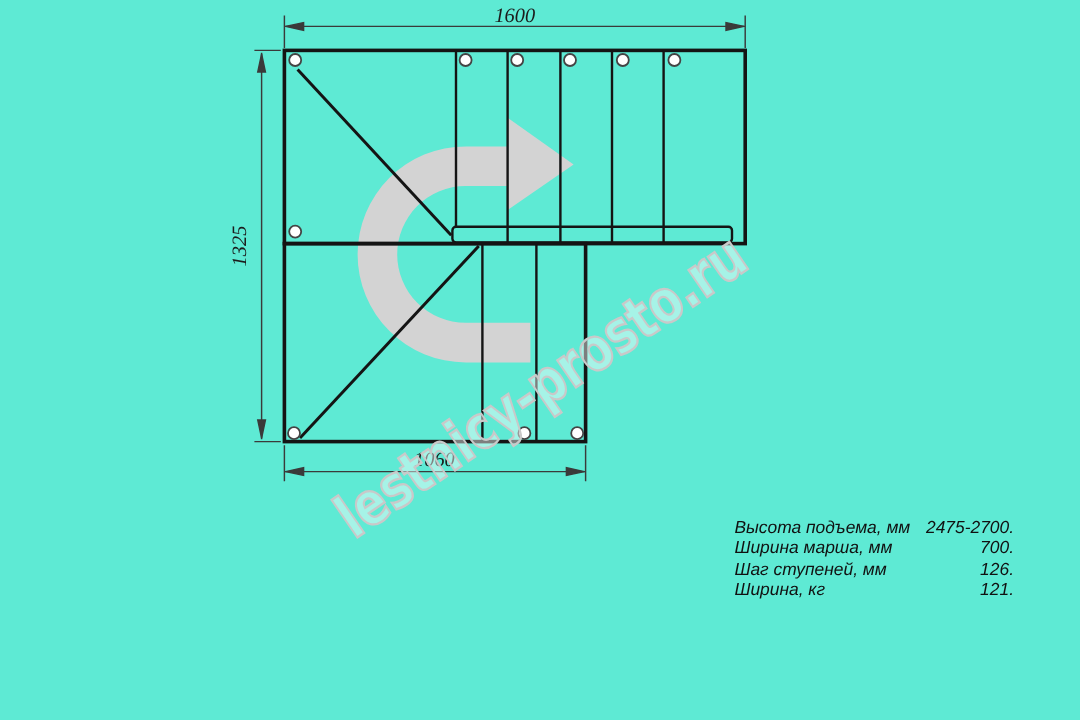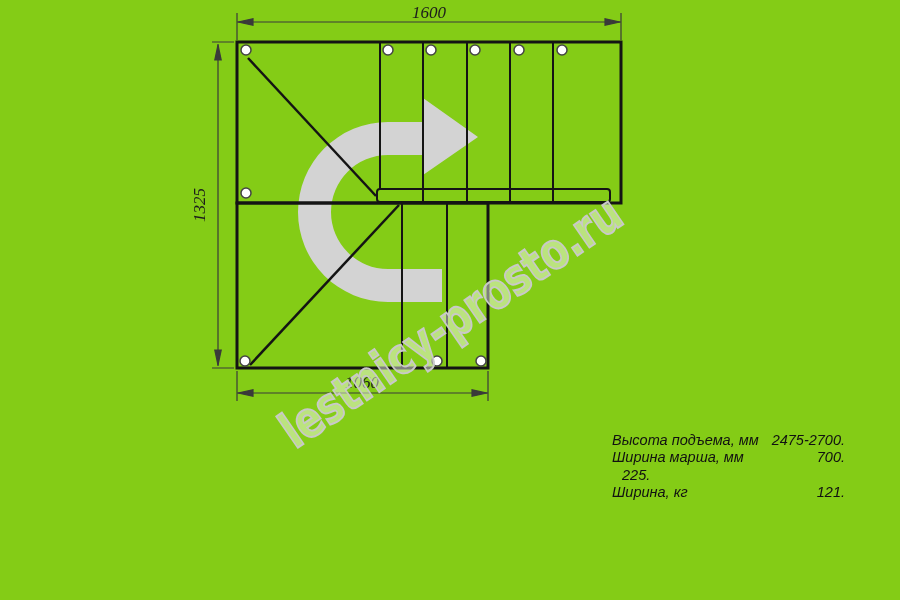--- a/index.html
+++ b/index.html
@@ -1,20 +1,20 @@
 <!DOCTYPE html>
 <html><head>
 <meta charset="utf-8">
 <style>
   html, body { margin: 0; padding: 0; background: #ffffff; }
   #canvas {
     position: relative;
     width: 900px;
     height: 600px;
-    background: #84cc16;
+    background: #5eead4;
     overflow: hidden;
     font-family: "Liberation Sans", sans-serif;
   }
   #plan-svg { position: absolute; left: 0; top: 0; }
   .dim-text {
     font-family: "Liberation Serif", serif;
     font-style: italic;
     font-size: 17px;
     fill: #1c1c1c;
   }
@@ -117,21 +117,22 @@
   <div id="spec-table">
     <div class="spec-row">
       <span class="spec-label">Высота подъема, мм</span>
       <span class="spec-value">2475-2700.</span>
     </div>
     <div class="spec-row">
       <span class="spec-label">Ширина марша, мм</span>
       <span class="spec-value">700.</span>
     </div>
     <div class="spec-row">
-      <span class="spec-value">225.</span>
+      <span class="spec-label">Шаг ступеней, мм</span>
+      <span class="spec-value">126.</span>
     </div>
     <div class="spec-row">
       <span class="spec-label">Ширина, кг</span>
       <span class="spec-value">121.</span>
     </div>
   </div>
 
 </div>
 
 </body></html>

